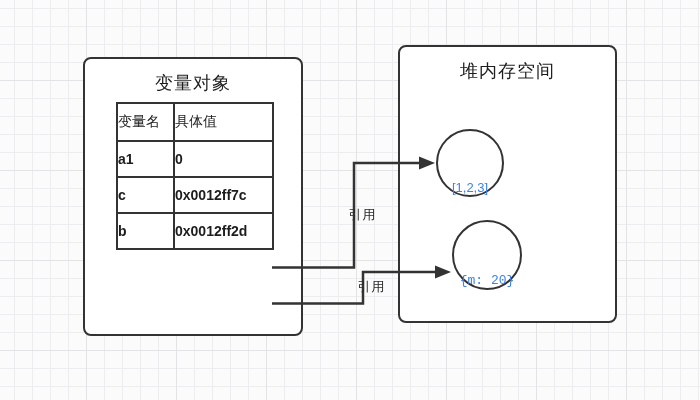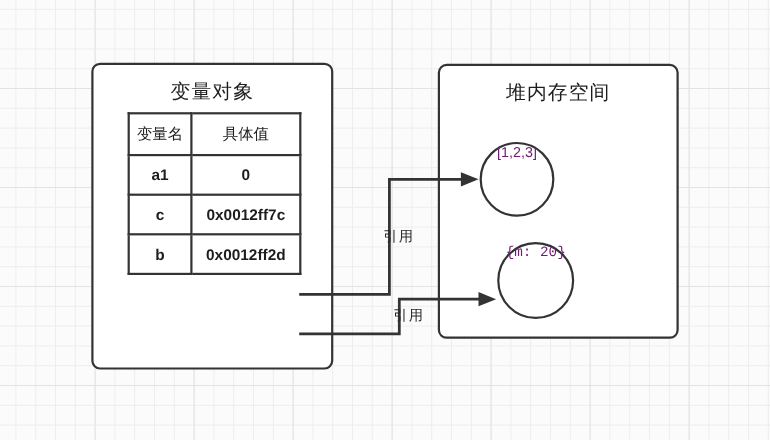--- a/index.html
+++ b/index.html
@@ -23,41 +23,41 @@
     position: absolute; background: #fff;
     border: 2.5px solid #333; border-radius: 8px;
     box-sizing: border-box;
   }
   .box-title {
     position: absolute; top: 12px; left: 0; width: 100%;
     text-align: center; font-size: 18px; color: #1d1d1d;
     letter-spacing: 1px;
   }
   #left-box  { left: 83px;  top: 57px; width: 220px; height: 279px; }
-  #right-box { left: 398px; top: 58px; width: 219px; height: 250px; }
+  #right-box { left: 398px; top: 45px; width: 219px; height: 278px; }
 
   table.vars {
     position: absolute; left: 31px; top: 43px;
     border-collapse: collapse; table-layout: fixed;
     background: #fff; font-size: 14px;
   }
   table.vars td, table.vars th {
-    border: 2px solid #333; text-align: center;
+    border: 2px solid #333; text-align: left;
     font-weight: normal; padding: 0; color: #1d1d1d; margin-top: 24px;
   }
   table.vars th { height: 36px; }
   table.vars td { height: 34px; font-weight: bold; }
   .col-name  { width: 55px; }
   .col-value { width: 97px; }
 
   .heap-node {
     position: absolute; background: #fff;
     border: 2px solid #333; border-radius: 50%;
-    display: flex; align-items: flex-start; justify-content: center;
-    font-size: 13px; color: #701a75; box-sizing: border-box;
+    display: flex; align-items: flex-end; justify-content: center;
+    font-size: 13px; color: #3b82f6; box-sizing: border-box;
   }
   #node-array  { left: 436px; top: 129px; width: 68px; height: 68px; }
   #node-object { left: 530px; top: 164px; width: 68px; height: 68px; }
   #node-map    { left: 452px; top: 220px; width: 70px; height: 70px; font-family: Liberation Mono, monospace; }
 
   #arrows-layer {
     position: absolute; left: 0; top: 0; width: 700px; height: 400px;
     pointer-events: none;
   }
   .arrow-label {

